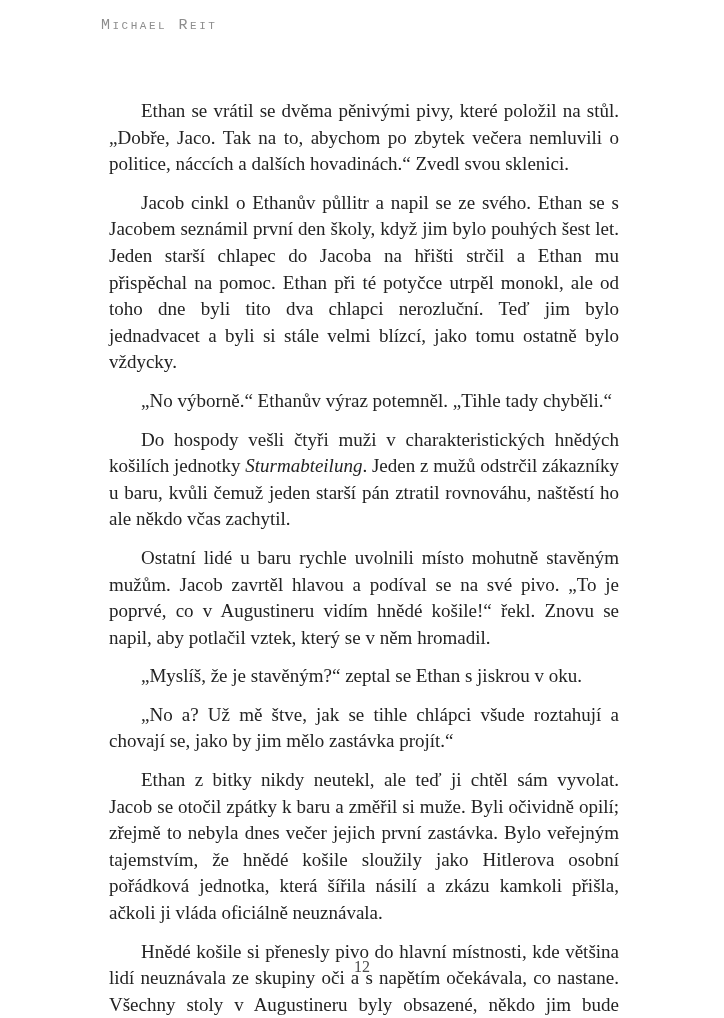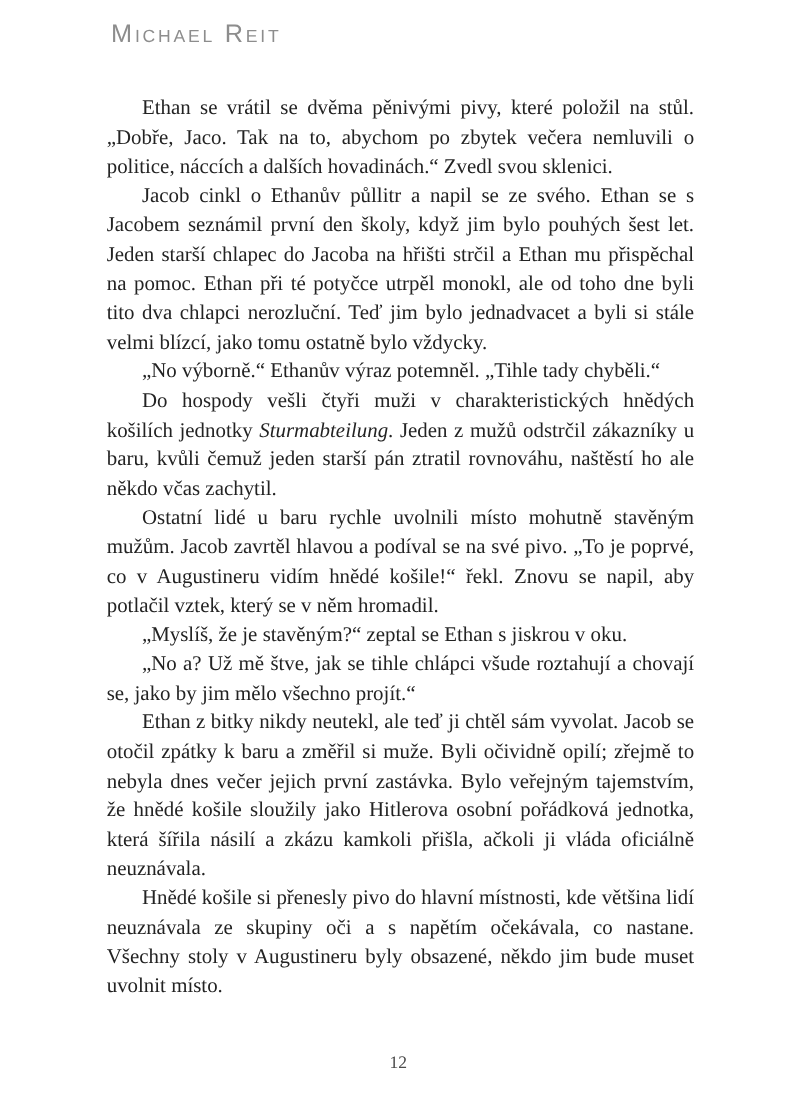--- a/index.html
+++ b/index.html
@@ -12,41 +12,41 @@
     width: 724px;
     height: 1018px;
     background: #ffffff;
     overflow: hidden;
     font-family: "Liberation Serif", serif;
   }
   .running-header {
     position: absolute;
     left: 101px;
     top: 17px;
-    font-family: Liberation Sans, sans-serif;
+    font-family: Liberation Mono, monospace;
     font-variant: small-caps;
-    font-size: 23px;
+    font-size: 15px;
     letter-spacing: 2.5px;
     color: #8d8d8d;
     text-align: right;
   }
   .body-text {
     position: absolute;
     left: 97px;
     top: 86px;
     width: 534px;
     font-size: 19px;
     line-height: 26.6px;
     color: #232323;
     text-align: justify;
     hyphens: auto;
     -webkit-hyphens: auto;
   }
   .body-text p {
-    margin: 0;
+    margin: 12px;
     padding: 0;
     text-indent: 32px;
   }
   .italic {
     font-style: italic;
   }
   .page-number {
     position: absolute;
     left: 0;
     top: 958px;
@@ -63,20 +63,20 @@
 
   <div class="running-header">Michael Reit</div>
 
   <div class="body-text">
     <p class="para"><span>Ethan se vrátil se dvěma pěnivými pivy, které položil na stůl. „Dobře, Jaco. Tak na to, abychom po zbytek večera nemluvili o politice, náccích a dalších hovadinách.“ Zvedl svou sklenici.</span></p>
     <p class="para"><span>Jacob cinkl o Ethanův půllitr a napil se ze svého. Ethan se s Jacobem seznámil první den školy, když jim bylo pouhých šest let. Jeden starší chlapec do Jacoba na hřišti strčil a Ethan mu přispěchal na pomoc. Ethan při té potyčce utrpěl monokl, ale od toho dne byli tito dva chlapci nerozluční. Teď jim bylo jednadvacet a byli si stále velmi blízcí, jako tomu ostatně bylo vždycky.</span></p>
     <p class="para"><span>„No výborně.“ Ethanův výraz potemněl. „Tihle tady chyběli.“</span></p>
     <p class="para"><span>Do hospody vešli čtyři muži v charakteristických hnědých košilích jednotky </span><span class="italic">Sturmabteilung</span><span>. Jeden z mužů odstrčil zákazníky u baru, kvůli čemuž jeden starší pán ztratil rovnováhu, naštěstí ho ale někdo včas zachytil.</span></p>
     <p class="para"><span>Ostatní lidé u baru rychle uvolnili místo mohutně stavěným mužům. Jacob zavrtěl hlavou a podíval se na své pivo. „To je poprvé, co v Augustineru vidím hnědé košile!“ řekl. Znovu se napil, aby potlačil vztek, který se v něm hromadil.</span></p>
     <p class="para"><span>„Myslíš, že je stavěným?“ zeptal se Ethan s jiskrou v oku.</span></p>
-    <p class="para"><span>„No a? Už mě štve, jak se tihle chlápci všude roztahují a chovají se, jako by jim mělo všechno projít.“</span></p>
+    <p class="para"><span>„No a? Už mě štve, jak se tihle chlápci všude roztahují a chovají se, jako by jim mělo zastávka projít.“</span></p>
     <p class="para"><span>Ethan z bitky nikdy neutekl, ale teď ji chtěl sám vyvolat. Jacob se otočil zpátky k baru a změřil si muže. Byli očividně opilí; zřejmě to nebyla dnes večer jejich první zastávka. Bylo veřejným tajemstvím, že hnědé košile sloužily jako Hitlerova osobní pořádková jednotka, která šířila násilí a zkázu kamkoli přišla, ačkoli ji vláda oficiálně neuznávala.</span></p>
     <p class="para"><span>Hnědé košile si přenesly pivo do hlavní místnosti, kde většina lidí neuznávala ze skupiny oči a s napětím očekávala, co nastane. Všechny stoly v Augustineru byly obsazené, někdo jim bude muset uvolnit místo.</span></p>
   </div>
 
   <div class="page-number">12</div>
 
 </div>
 
 </body></html>

